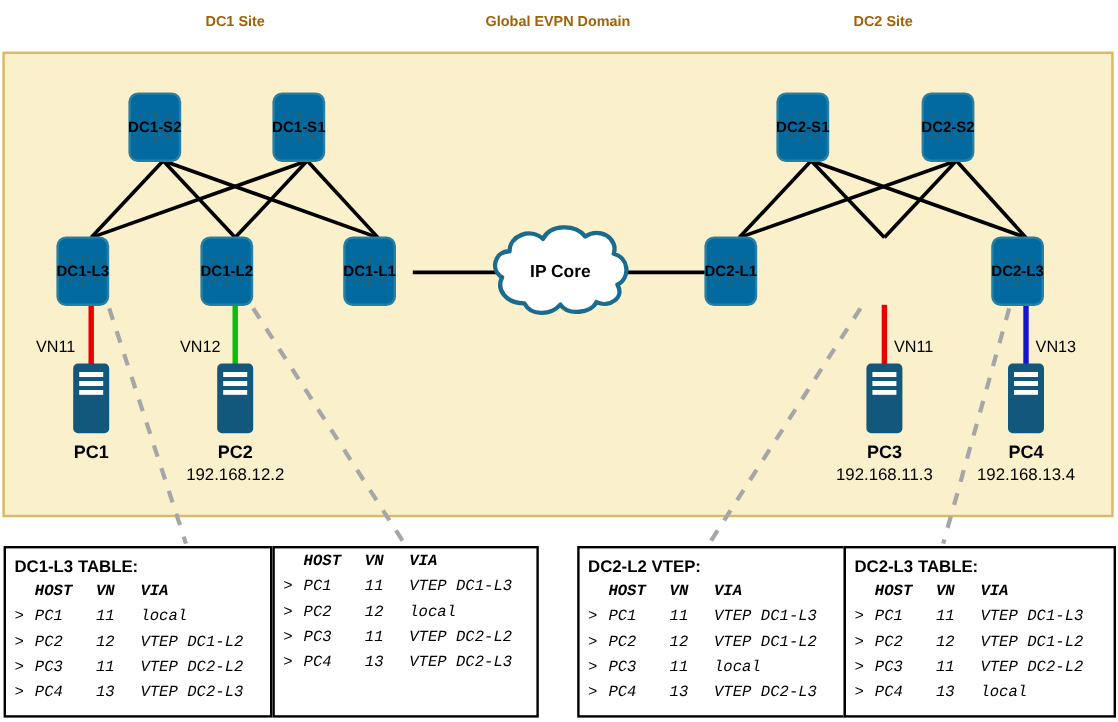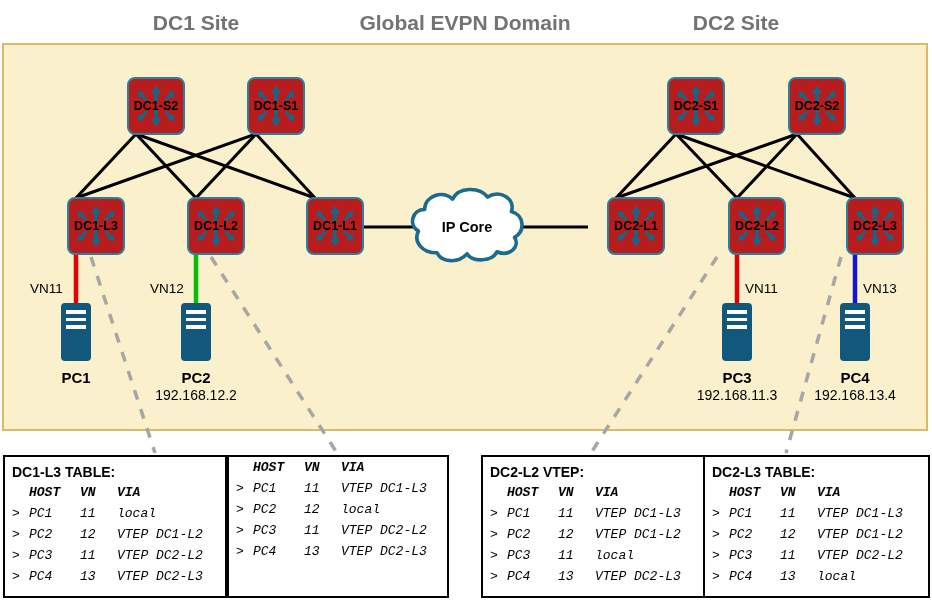--- a/index.html
+++ b/index.html
@@ -1,31 +1,31 @@
 <!DOCTYPE html>
 <html><head>
 <meta charset="utf-8">
 <style>
   html,body{margin:0;padding:0;background:#fff;}
   #stage{position:relative;width:932px;height:602px;background:#fff;overflow:hidden;
          font-family:"Liberation Sans",sans-serif;}
 
   
-  .hdr{position:absolute;top:11px;font-weight:bold;font-size:21px;color:#737373;text-align:center;}
+  .hdr{position:absolute;top:11px;font-weight:bold;font-size:12px;color:#a16207;text-align:center;}
 
   
   #panel{position:absolute;left:2px;top:43px;width:926px;height:388px;
          background:#faf0cc;border:2px solid #d8ba67;box-sizing:border-box;}
 
   
   #links{position:absolute;left:0;top:0;z-index:2;}
 
   
-  .sw{position:absolute;width:58px;height:58px;background:#b91c1c;border:2.5px solid #27809f;
-      border-radius:8px;box-sizing:border-box;z-index:3;margin-left:20px;}
+  .sw{position:absolute;width:44px;height:58px;background:#0369a1;border:2.5px solid #27809f;
+      border-radius:8px;box-sizing:border-box;z-index:3;}
   .sw-ic{position:absolute;left:0;top:0;width:100%;height:100%;}
   .sw-ic use{fill:#15678a;}
   .sw-lb{position:absolute;left:50%;top:50%;transform:translate(-50%,-52%);
          font-weight:bold;font-size:12.5px;color:#000;white-space:nowrap;z-index:4;}
 
   
   #cloud{position:absolute;left:405px;top:184px;width:124px;height:88px;z-index:3;}
   #cloud-label{position:absolute;left:405px;top:219px;width:124px;text-align:center;
                font-weight:bold;font-size:14.5px;color:#000;z-index:4;}
 
@@ -153,31 +153,20 @@
     <svg class="sw-ic" viewBox="0 0 58 58">
         <use href="#arrp" transform="translate(29,17)"></use>
         <use href="#arrp" transform="translate(29,41) rotate(180)"></use>
         <use href="#arrp" transform="translate(14.5,18.5) rotate(-45) scale(0.78)"></use>
         <use href="#arrp" transform="translate(43.5,18.5) rotate(45) scale(0.78)"></use>
         <use href="#arrp" transform="translate(14.5,39.5) rotate(-135) scale(0.78)"></use>
         <use href="#arrp" transform="translate(43.5,39.5) rotate(135) scale(0.78)"></use>
       </svg>
     <span class="sw-lb">DC2-L1</span>
   </div>
-  <div class="sw" style="left:708px;top:197px;">
-    <svg class="sw-ic" viewBox="0 0 58 58">
-        <use href="#arrp" transform="translate(29,17)"></use>
-        <use href="#arrp" transform="translate(29,41) rotate(180)"></use>
-        <use href="#arrp" transform="translate(14.5,18.5) rotate(-45) scale(0.78)"></use>
-        <use href="#arrp" transform="translate(43.5,18.5) rotate(45) scale(0.78)"></use>
-        <use href="#arrp" transform="translate(14.5,39.5) rotate(-135) scale(0.78)"></use>
-        <use href="#arrp" transform="translate(43.5,39.5) rotate(135) scale(0.78)"></use>
-      </svg>
-    <span class="sw-lb">DC2-L2</span>
-  </div>
   <div class="sw" style="left:826px;top:197px;padding-left:28px;">
     <svg class="sw-ic" viewBox="0 0 58 58">
         <use href="#arrp" transform="translate(29,17)"></use>
         <use href="#arrp" transform="translate(29,41) rotate(180)"></use>
         <use href="#arrp" transform="translate(14.5,18.5) rotate(-45) scale(0.78)"></use>
         <use href="#arrp" transform="translate(43.5,18.5) rotate(45) scale(0.78)"></use>
         <use href="#arrp" transform="translate(14.5,39.5) rotate(-135) scale(0.78)"></use>
         <use href="#arrp" transform="translate(43.5,39.5) rotate(135) scale(0.78)"></use>
       </svg>
     <span class="sw-lb">DC2-L3</span>

